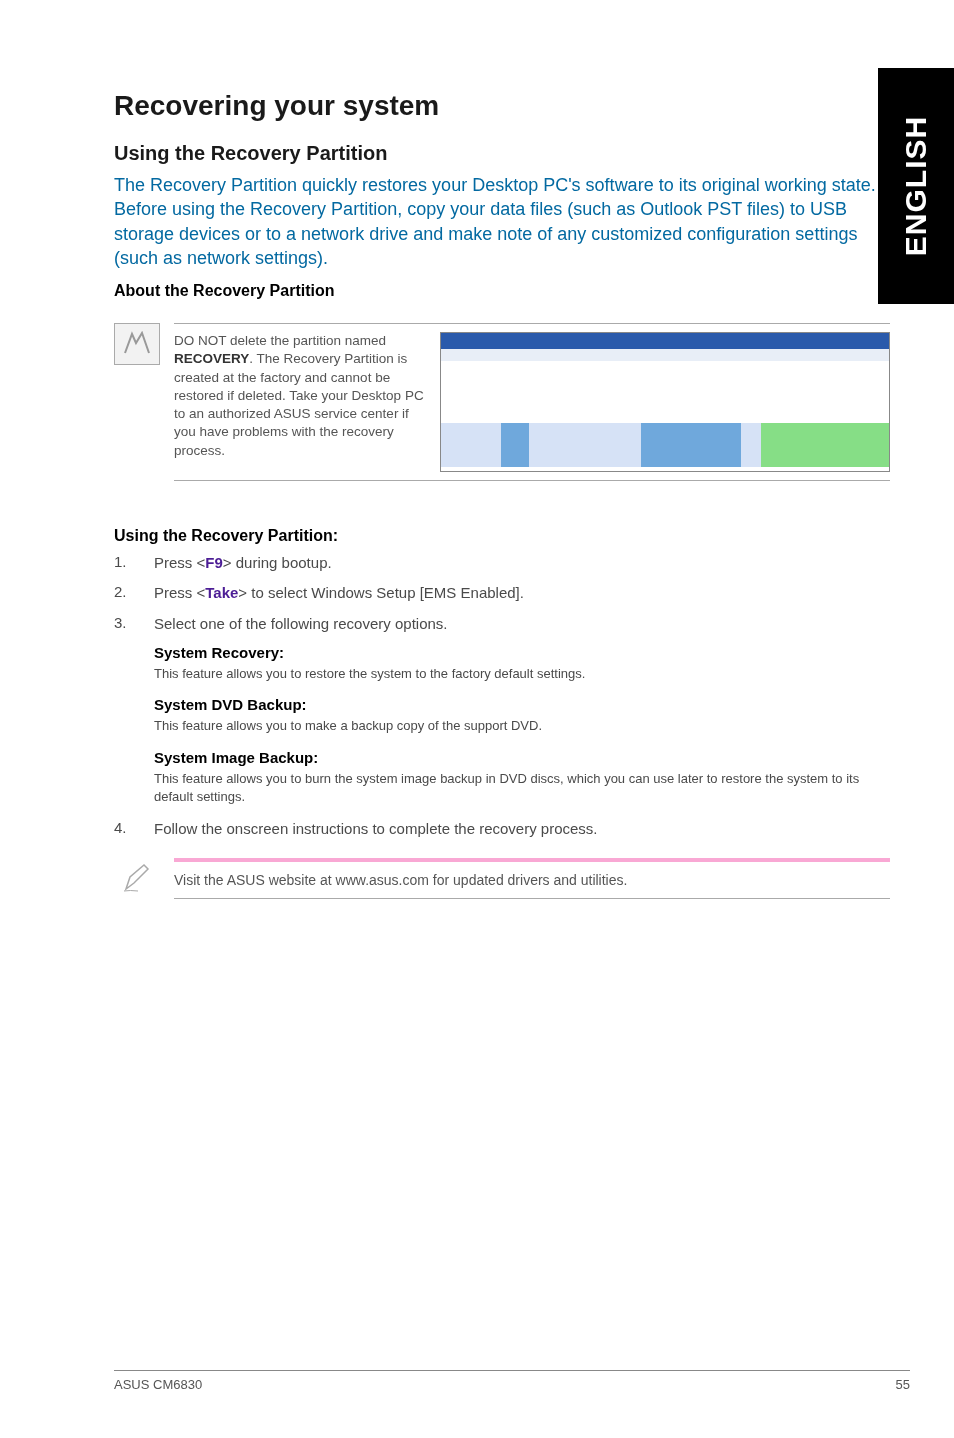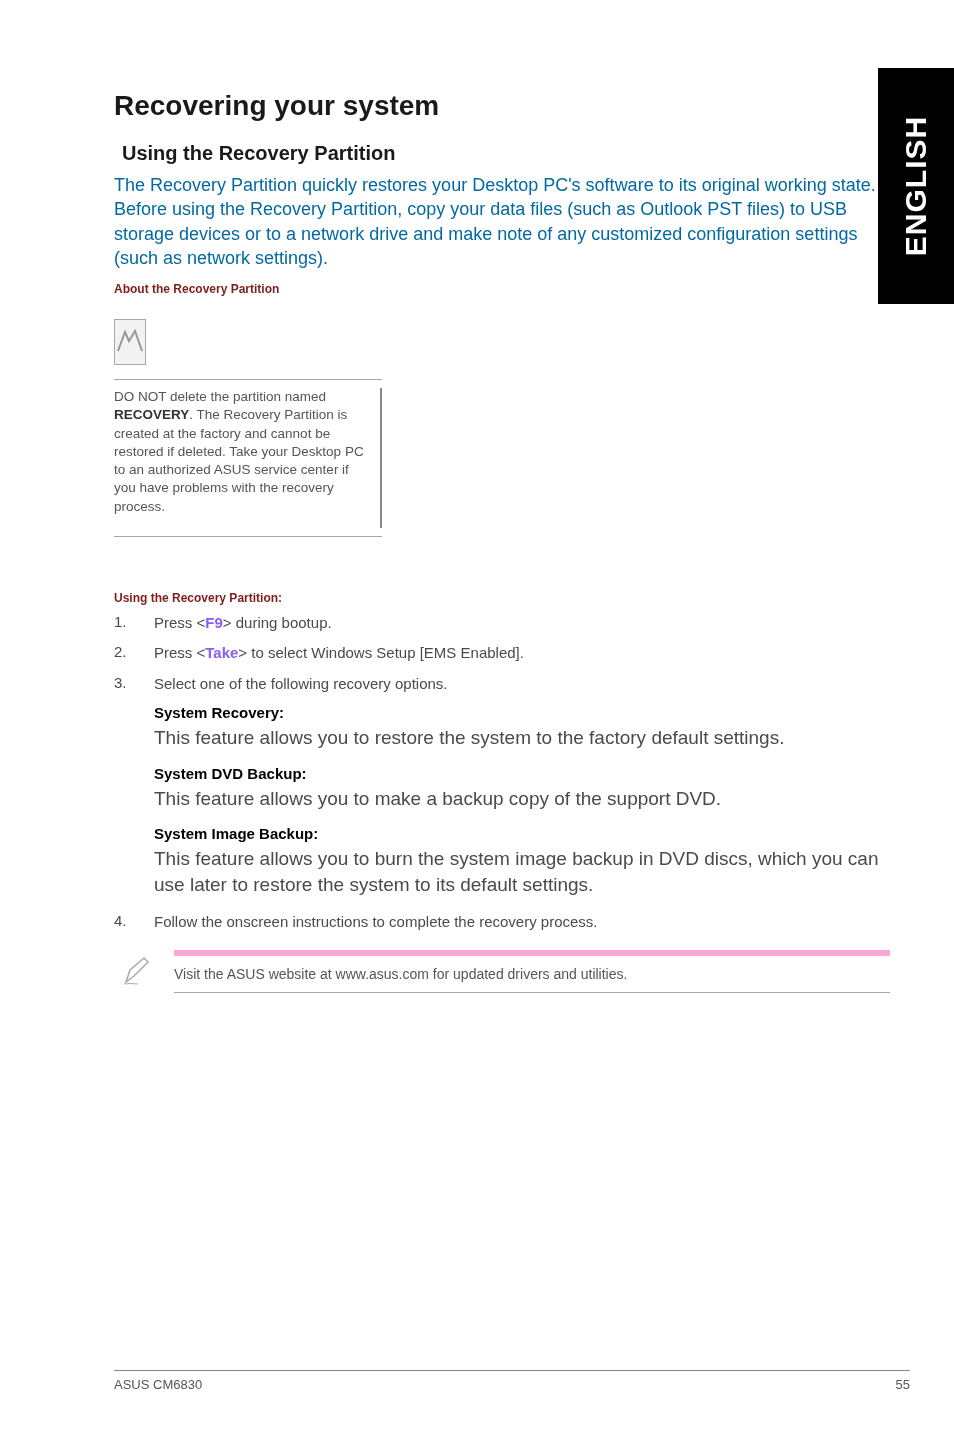--- a/index.html
+++ b/index.html
@@ -36,42 +36,39 @@
       font-size: 28px;
       font-weight: bold;
       margin-bottom: 20px;
       color: #1a1a1a;
     }
     h2 {
       font-size: 20px;
       font-weight: bold;
       margin-bottom: 8px;
       color: #1a1a1a;
-      margin-left: 8px;
     }
     h3 {
-      font-size: 12px;
+      font-size: 16px;
       font-weight: bold;
       margin-bottom: 8px;
-      margin-top: 8px;
-      color: #7f1d1d;
+      color: #000000;
     }
     .para {
       font-size: 18px;
       color: #0369a1;
       line-height: 1.35;
       margin-bottom: 12px;
     }
     .callout {
       display: flex;
       align-items: flex-start;
       gap: 14px;
       margin-bottom: 18px;
       margin-top: 23px;
-      flex-direction: column;
     }
     .callout-icon {
       flex: 0 0 46px;
       height: 42px;
       border: 1px solid #aaa;
       background: #f2f2f2;
       display: flex;
       align-items: center;
       justify-content: center;
       font-size: 22px;
@@ -110,42 +107,42 @@
       left: 0; right: 0; top: 90px;
       height: 44px;
       background: linear-gradient(90deg, #d6e2f6 0 60px, #6fa8dc 60px 88px, #d6e2f6 88px 200px, #6fa8dc 200px 300px, #d6e2f6 300px 320px, #86de86 320px);
     }
     .list-item {
       display: flex;
       margin-bottom: 10px;
     }
     .list-num { flex: 0 0 40px; font-size: 15px; color: #4a4a4a; }
     .list-body { flex: 1; font-size: 15px; color: #4a4a4a; line-height: 1.35; }
-    .list-body b { color: #8b5cf6; }
+    .list-body b { color: #4c1d95; }
     .sub-section { margin-left: 40px; margin-bottom: 14px; }
     .sub-head { font-size: 15px; font-weight: bold; color: #000000; margin-bottom: 4px; }
-    .sub-text { font-size: 19px; color: #4a4a4a; line-height: 1.35; }
+    .sub-text { font-size: 13px; color: #4a4a4a; line-height: 1.35; }
     .note {
       display: flex;
       align-items: center;
       gap: 14px;
       margin-top: 18px;
     }
     .note-icon {
       flex: 0 0 46px;
       height: 42px;
       display: flex;
       align-items: center;
       justify-content: center;
       font-size: 28px;
       color: #999;
     }
     .note-body {
       flex: 1;
-      border-top: 6px solid #f9a8d4;
+      border-top: 4px solid #f9a8d4;
       border-bottom: 1px solid #aaa;
       padding: 10px 0;
       font-size: 14px;
       color: #555;
     }
     .footer {
       position: absolute;
       bottom: 46px;
       left: 114px;
       right: 44px;

